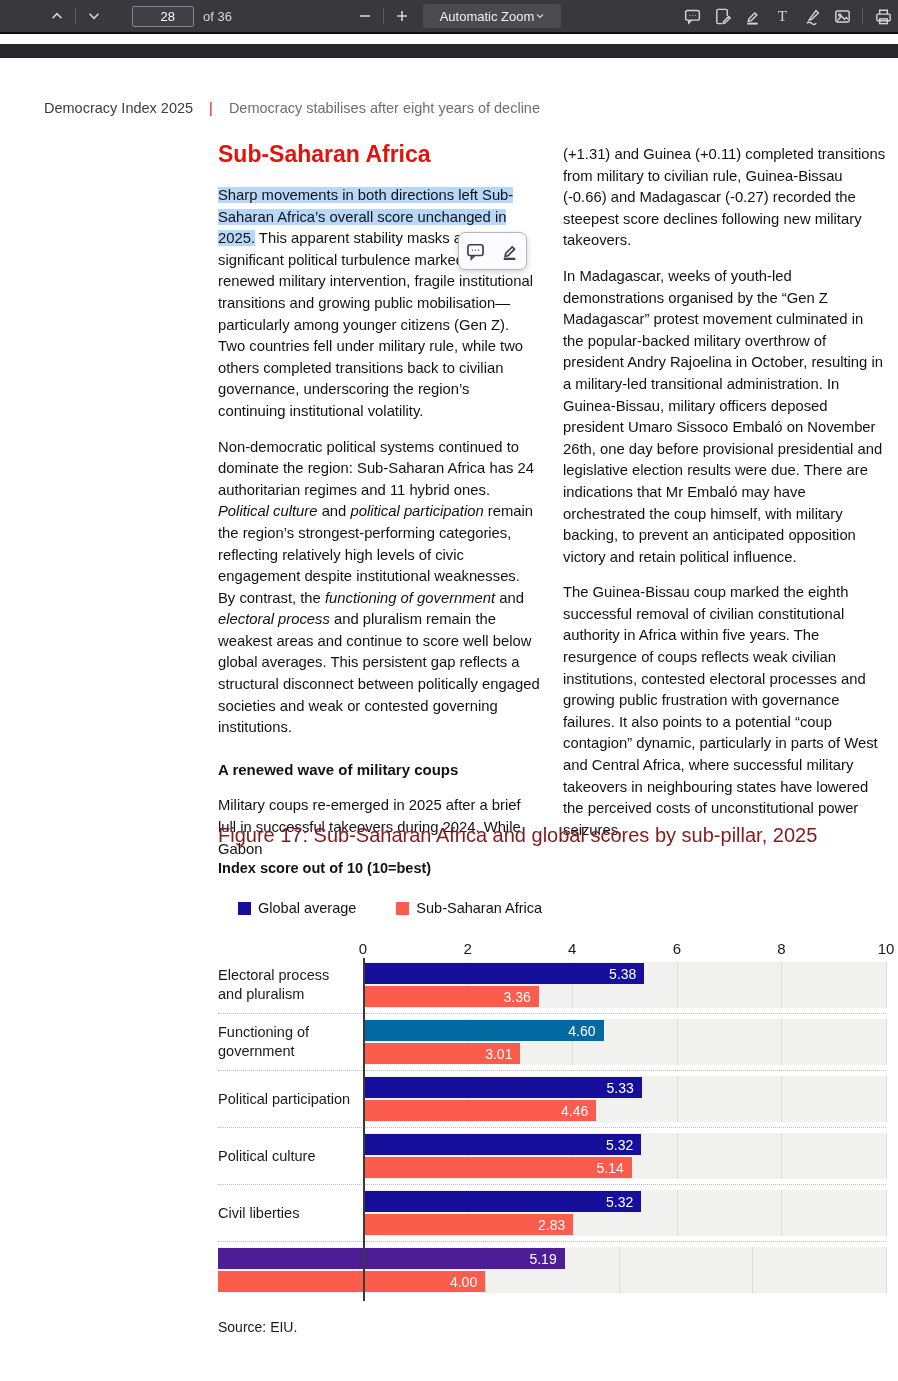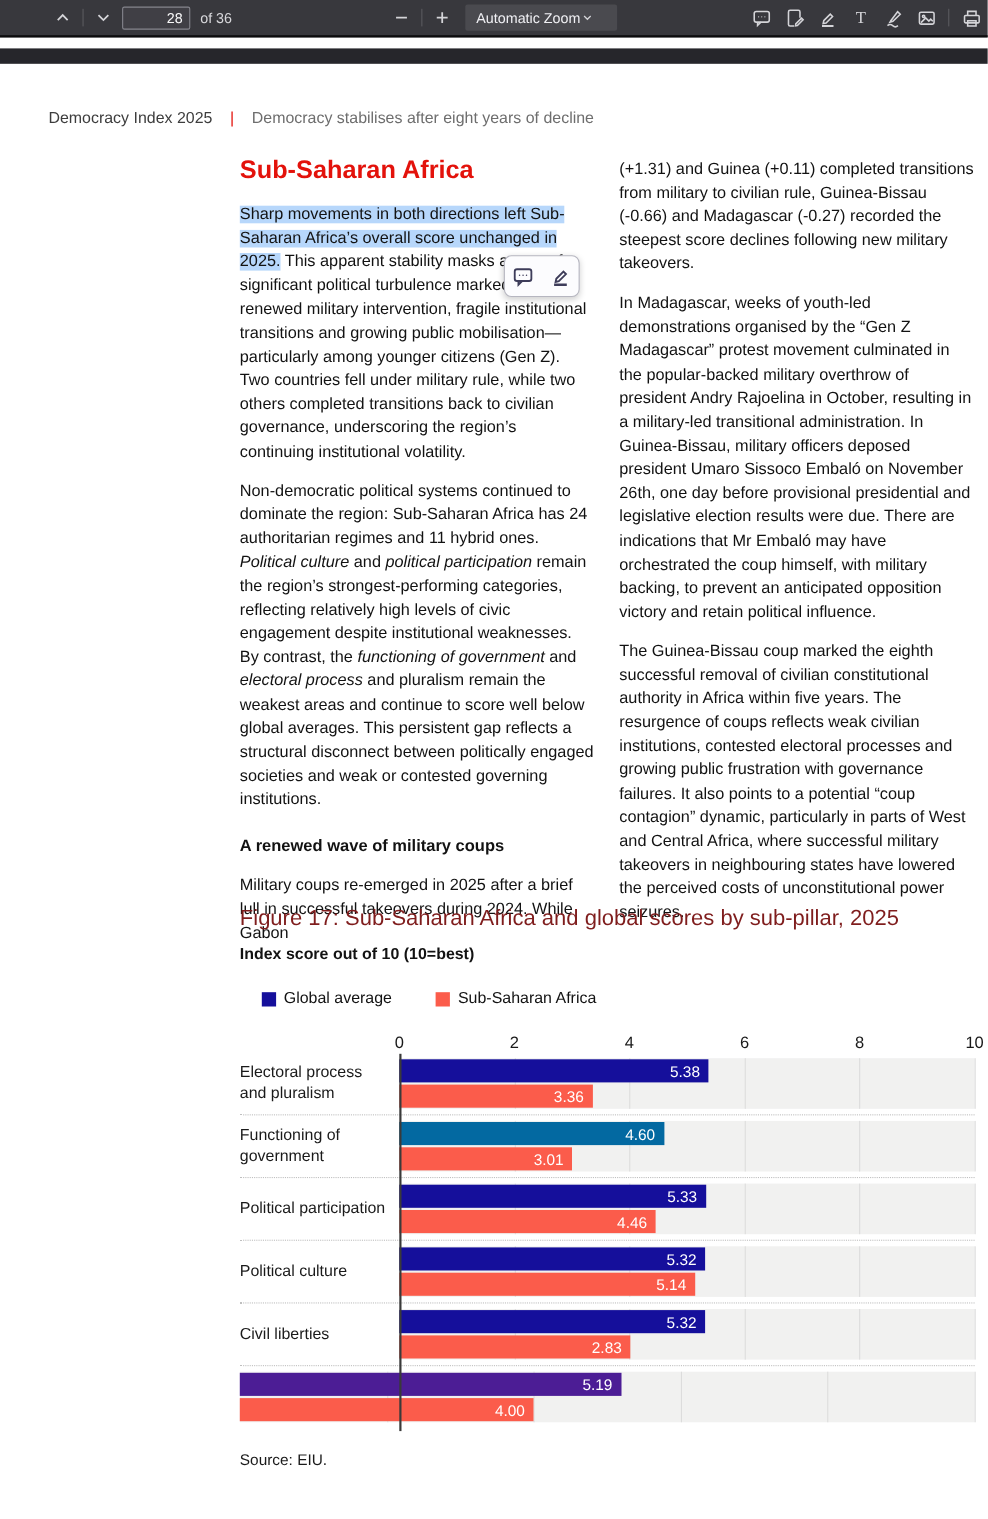--- a/index.html
+++ b/index.html
@@ -14,29 +14,29 @@
     background:#38383d; border-bottom:2px solid #0c0c0d;
     display:flex; align-items:center; overflow:hidden; z-index:20;
   }
   .tb-btn {
     width:26px; height:26px; display:flex; align-items:center; justify-content:center;
     background:transparent; border:none; cursor:pointer; flex:0 0 auto;
   }
   .tb-sep { width:1px; height:16px; background:#5a5a5f; margin:0 5px; flex:0 0 auto; }
   .tb-left { display:flex; align-items:center; margin-left:44px; }
   .page-input {
-    width:62px; height:21px; margin-left:4px; text-align:right; padding-right:6px;
+    width:62px; height:21px; margin-left:25px; text-align:right; padding-right:18px;
     background:#403f45; border:1px solid #85858d; border-radius:2px;
     color:#f9f9fa; font-size:13px; font-family:"Liberation Sans", sans-serif;
   }
   .page-count { color:#d7d7db; font-size:13px; margin-left:9px; }
   .tb-center { position:absolute; left:352px; display:flex; align-items:center; }
   .zoom-select {
     margin-left:8px; width:138px; height:24px; background:#4a4a4f; border-radius:2px;
-    display:flex; align-items:center; justify-content:flex-start;
+    display:flex; align-items:center; justify-content:center;
     padding:0 8px 0 10px; color:#f0f0f4; font-size:13px; cursor:pointer;
   }
   .tb-right { position:absolute; right:0; display:flex; align-items:center; }
   .tb-right .tb-btn { margin:0 2px; }
   .printer-clip { margin-right:-14px; }
   
   .top-gap   { position:absolute; top:36px; left:0; width:898px; height:8px; background:#ffffff; }
   .dark-band { position:absolute; top:44px; left:0; width:898px; height:14px; background:#26262b; }
 
   

